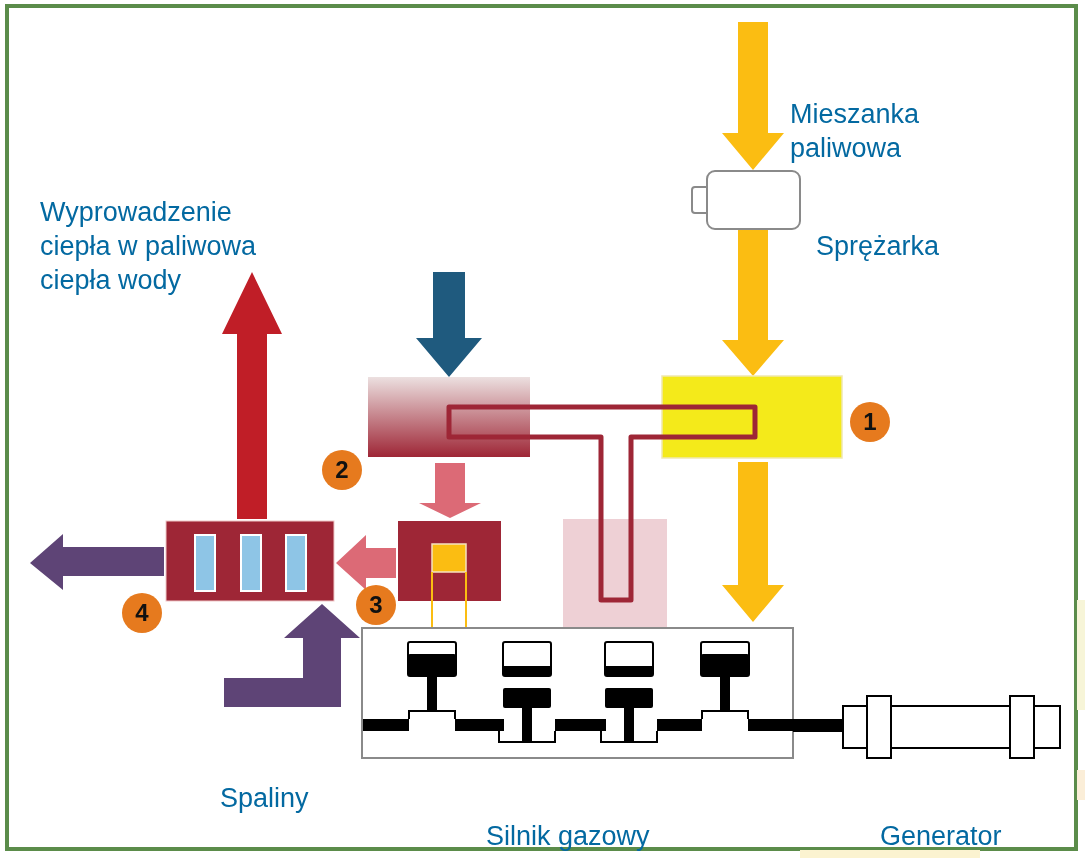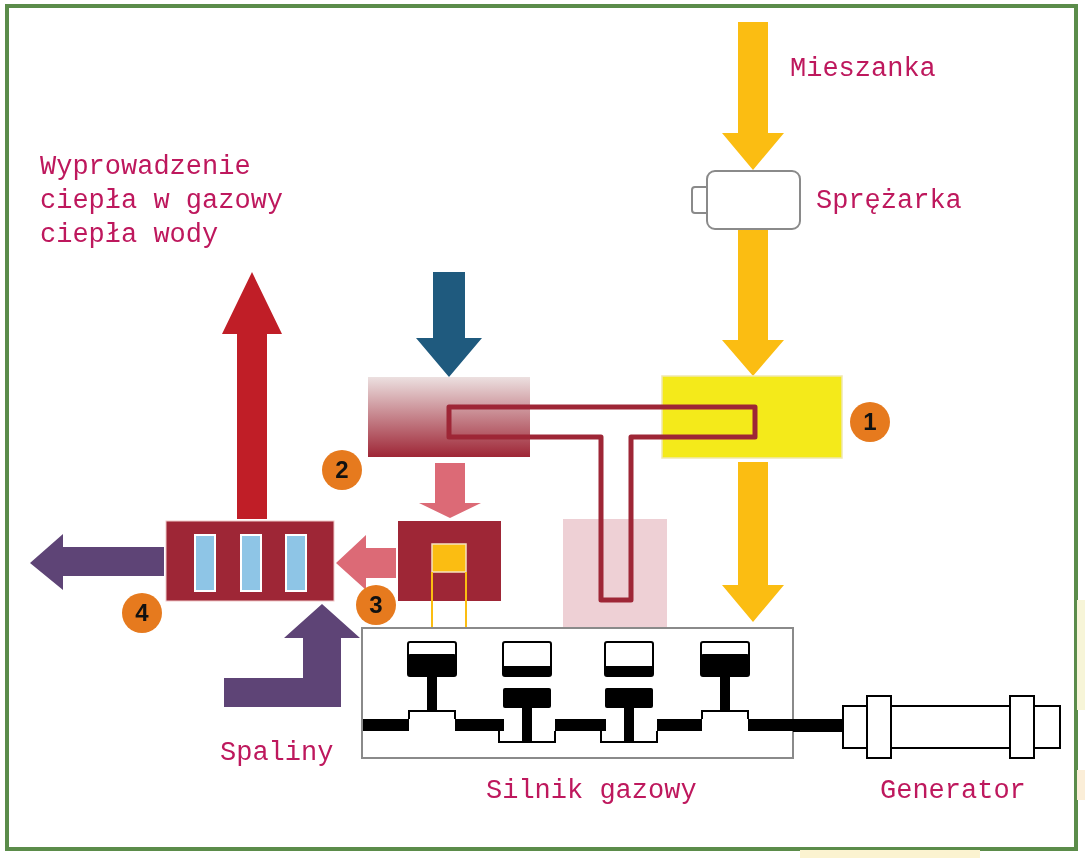--- a/index.html
+++ b/index.html
@@ -1,18 +1,18 @@
 <!DOCTYPE html>
 <html><head>
 <meta charset="utf-8">
 <style>
   html, body { margin: 0; padding: 0; background: #ffffff; }
   body { width: 1085px; height: 858px; position: relative; overflow: hidden; font-family: "Liberation Sans", sans-serif; }
   #stage { position: absolute; left: 0; top: 0; width: 1085px; height: 858px; }
-  .lbl { position: absolute; color: #be185d; font-family: Liberation Mono, monospace; font-size: 27px; line-height: 34px; white-space: nowrap; }
+  .lbl { position: absolute; color: #0369a1; font-family: Liberation Sans, sans-serif; font-size: 27px; line-height: 34px; white-space: nowrap; margin-top: 45px; }
   .lbl.center { text-align: left; }
   .badge { position: absolute; width: 40px; height: 40px; border-radius: 50%; background: #e67a1e; color: #111; font-family: "Liberation Sans", sans-serif; font-weight: bold; font-size: 24px; line-height: 40px; text-align: center; }
   .pale1 { position: absolute; left: 1077px; top: 600px; width: 8px; height: 110px; background: #f7f5d8; }
   .pale2 { position: absolute; left: 1077px; top: 770px; width: 8px; height: 30px; background: #fbeed8; }
   .pale3 { position: absolute; left: 800px; top: 850px; width: 180px; height: 8px; background: #fbf3d0; }
 </style>
 </head>
 <body>
 
 <div id="stage">
@@ -116,25 +116,26 @@
     <g>
       <rect x="843" y="706" width="217" height="42" fill="#fff" stroke="#000" stroke-width="2"></rect>
       <rect x="867" y="696" width="24" height="62" fill="#fff" stroke="#000" stroke-width="2"></rect>
       <rect x="1010" y="696" width="24" height="62" fill="#fff" stroke="#000" stroke-width="2"></rect>
     </g>
   </svg>
 
   
   <div class="lbl" style="left:790px; top:52px;">
     <div>Mieszanka</div>
+    <div>paliwowa</div>
   </div>
   <div class="lbl" style="left:816px; top:184px;">Sprężarka</div>
   <div class="lbl center" style="left:40px; top:150px; width:270px;">
     <div>Wyprowadzenie</div>
-    <div>ciepła w gazowy</div>
+    <div>ciepła w paliwowa</div>
     <div>ciepła wody</div>
   </div>
   <div class="lbl" style="left:220px; top:736px;">Spaliny</div>
   <div class="lbl" style="left:486px; top:774px;">Silnik gazowy</div>
   <div class="lbl" style="left:880px; top:774px;">Generator</div>
 
   
   <div class="badge" style="left:850px; top:402px;">1</div>
   <div class="badge" style="left:322px; top:450px;">2</div>
   <div class="badge" style="left:356px; top:585px;">3</div>

